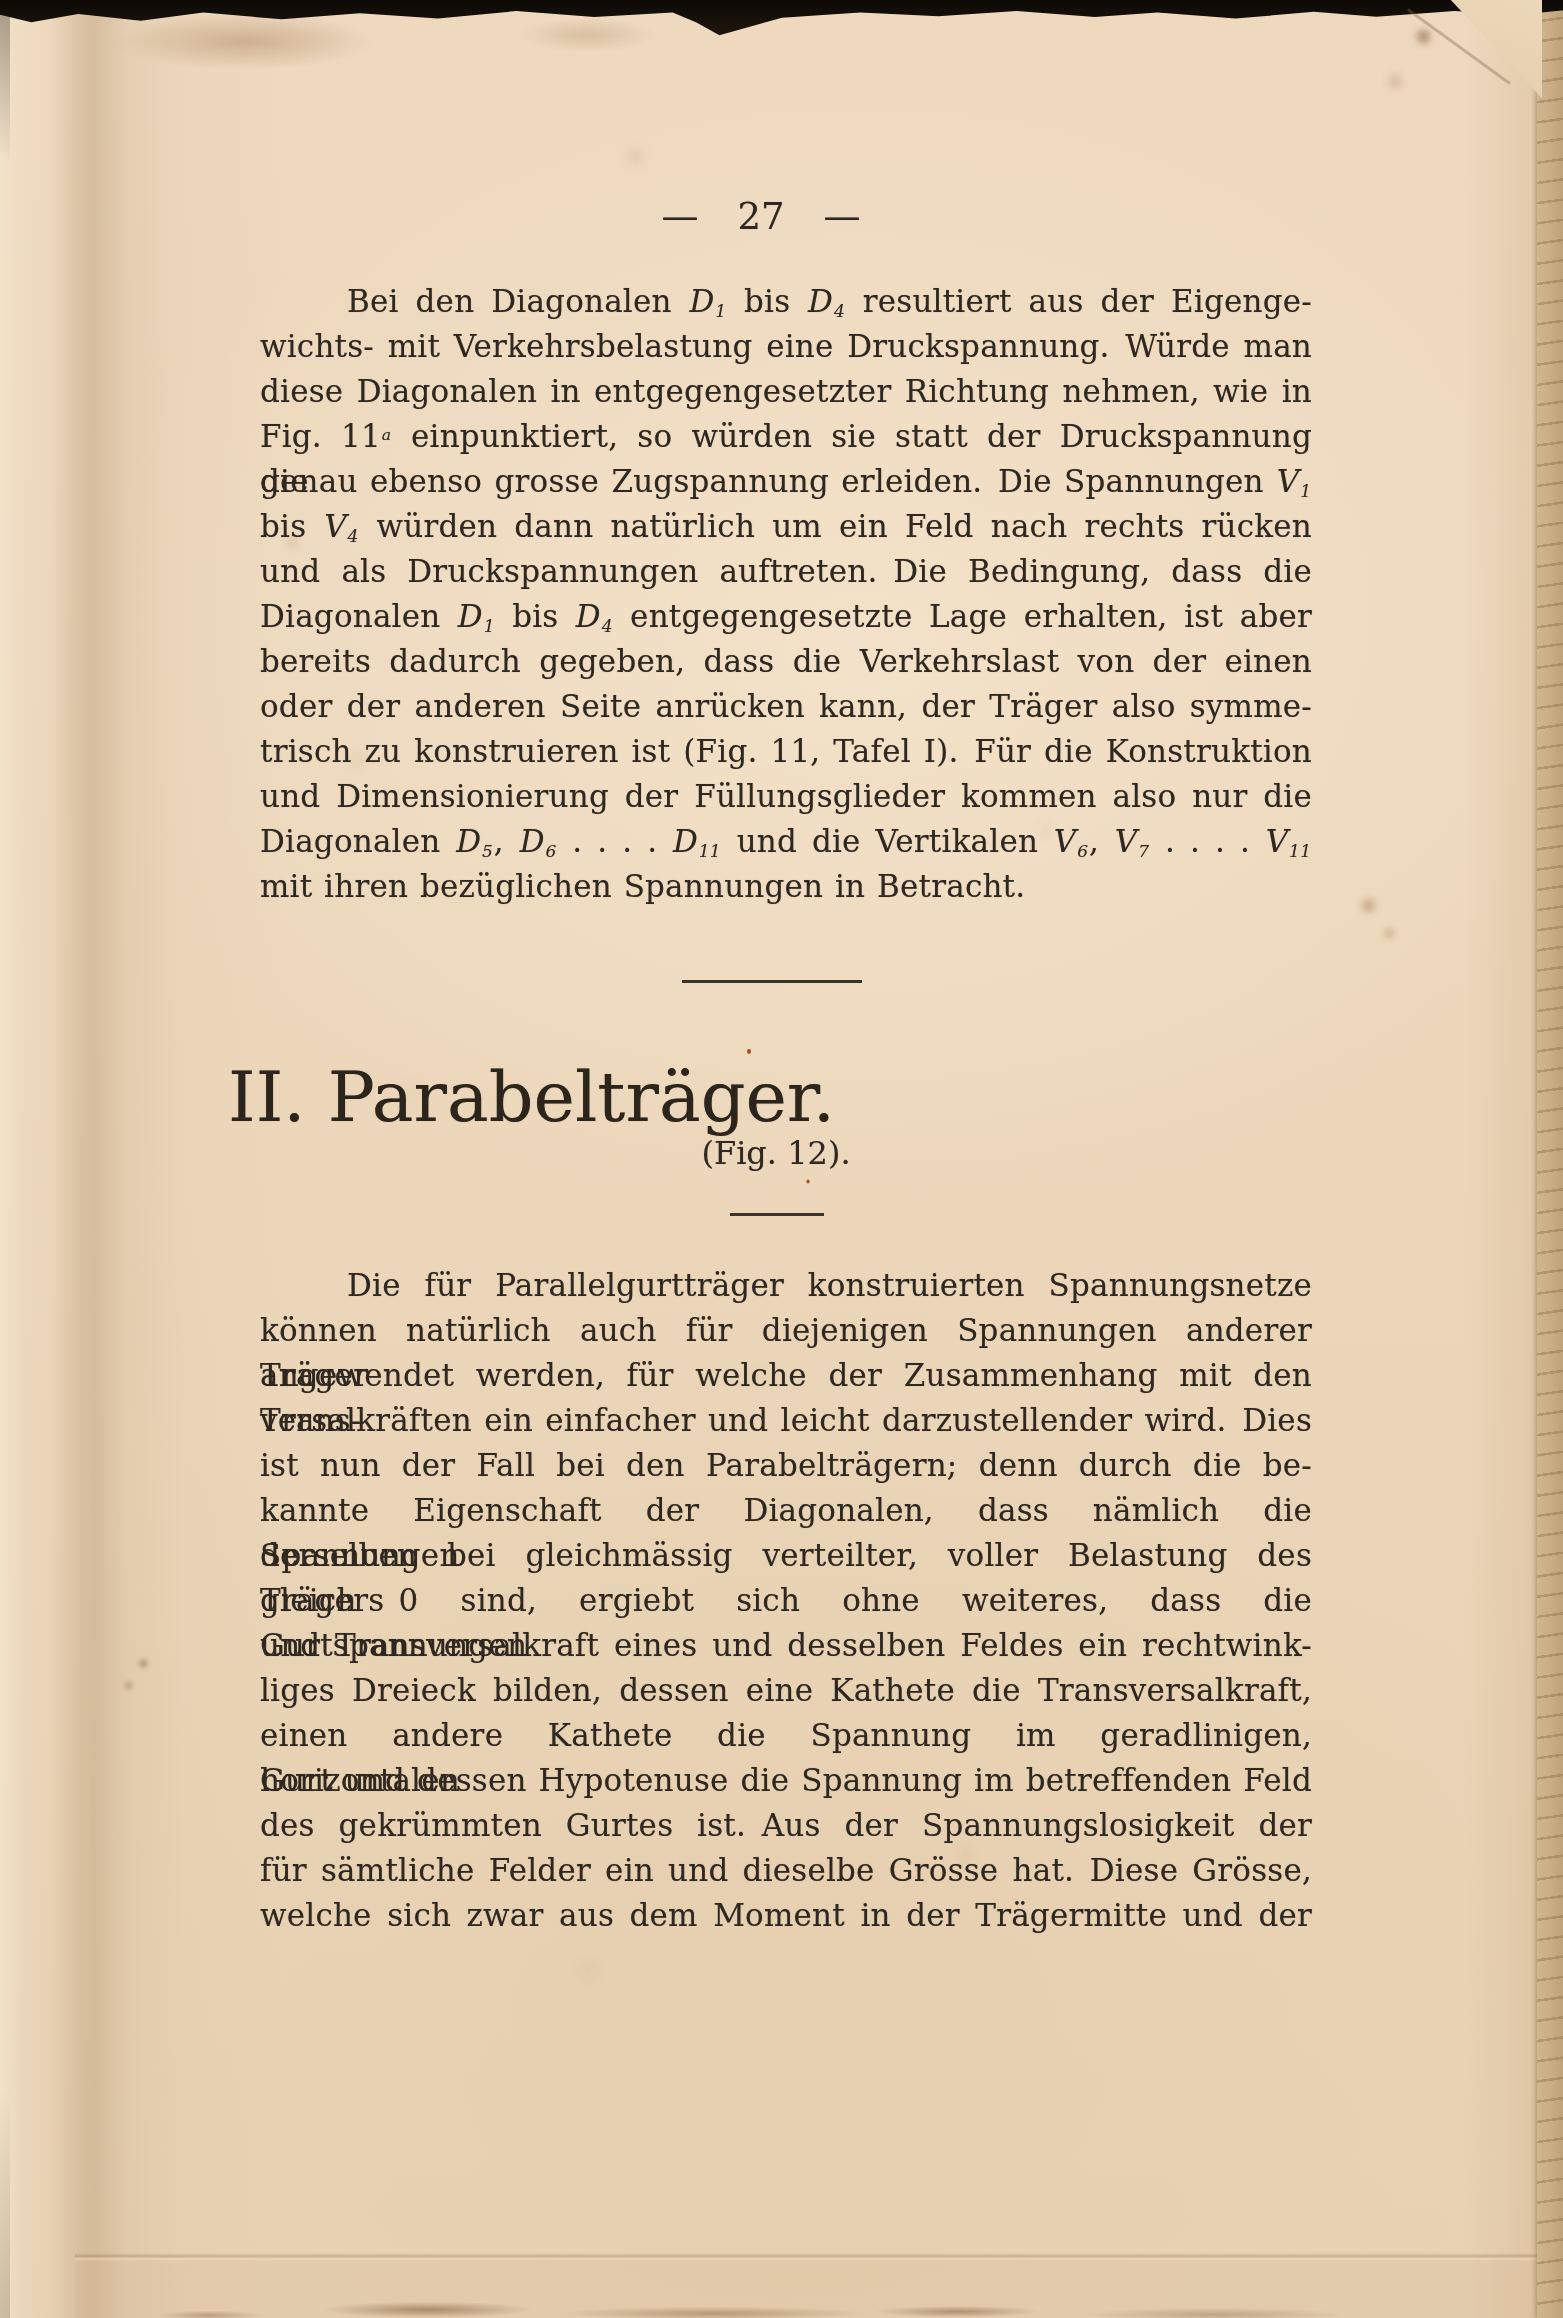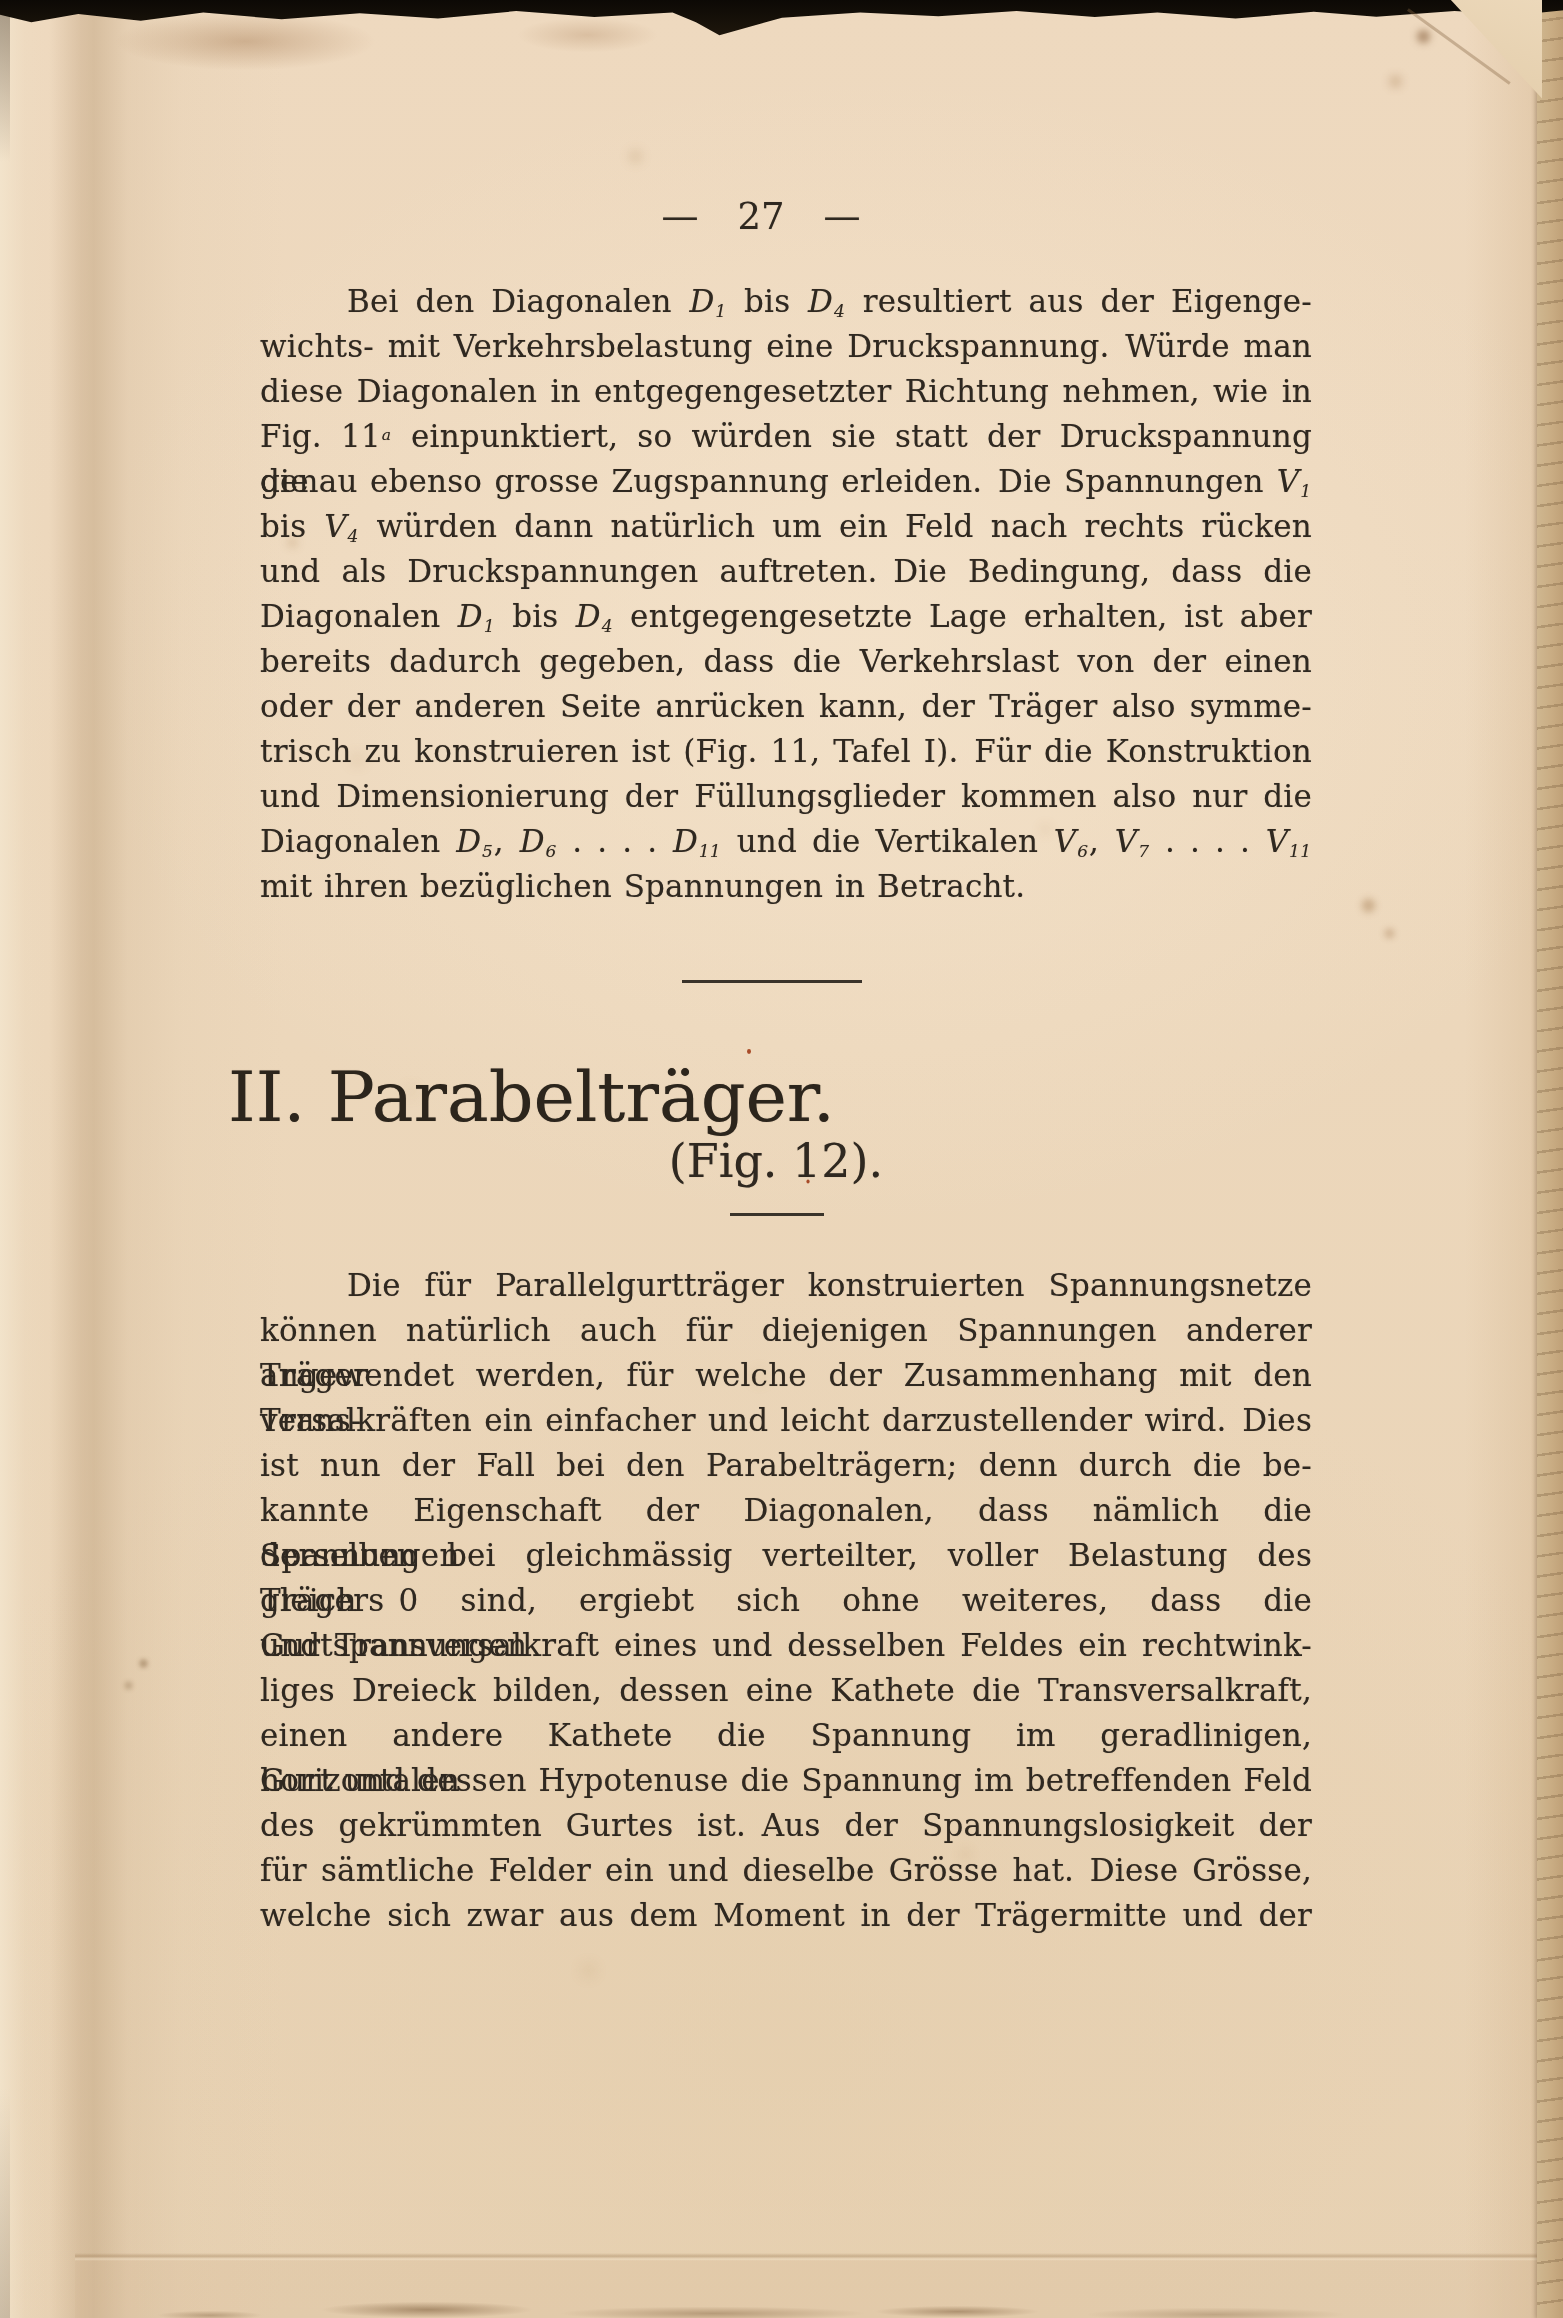--- a/index.html
+++ b/index.html
@@ -82,21 +82,21 @@
   .indent .print-line:first-child{padding-left:87px;}
   .endleft .print-line:last-child{text-align-last:left;}
   .mvar{font-style:italic;padding:0 0.8px;}
   sub{font-size:.55em;line-height:0;vertical-align:-0.28em;margin-left:0.8px;}
   sup.mvar{font-size:.5em;line-height:0;vertical-align:.45em;}
   .h-rule{position:absolute;height:2.5px;background:var(--rule,#3a332a);}
   #rule1{top:980px;left:432px;width:180px;}
   #rule2{top:1213px;left:480px;width:94px;}
   .heading{position:absolute;top:1059px;width:100%;font-size:70px;line-height:1.1;
     color:#2c251c;transform:translateX(-22px);text-shadow:0 0 0.8px rgba(44,37,28,.4);}
-  .subheading{position:absolute;top:1136px;width:100%;text-align:center;font-size:46px;line-height:1.1;
+  .subheading{position:absolute;top:1136px;width:100%;text-align:center;font-size:32px;line-height:1.1;
     text-shadow:0 0 0.8px rgba(47,40,32,.35);}
 </style>
 </head>
 <body style="--paper: #eed9bf; --ink: #2f2820; --rule: #3a332a; --edge: #c6a87f;">
 
 <div class="page">
 
   <div class="gutter"></div>
   <div class="left-sliver"></div>
   <div class="right-discolor"></div>

